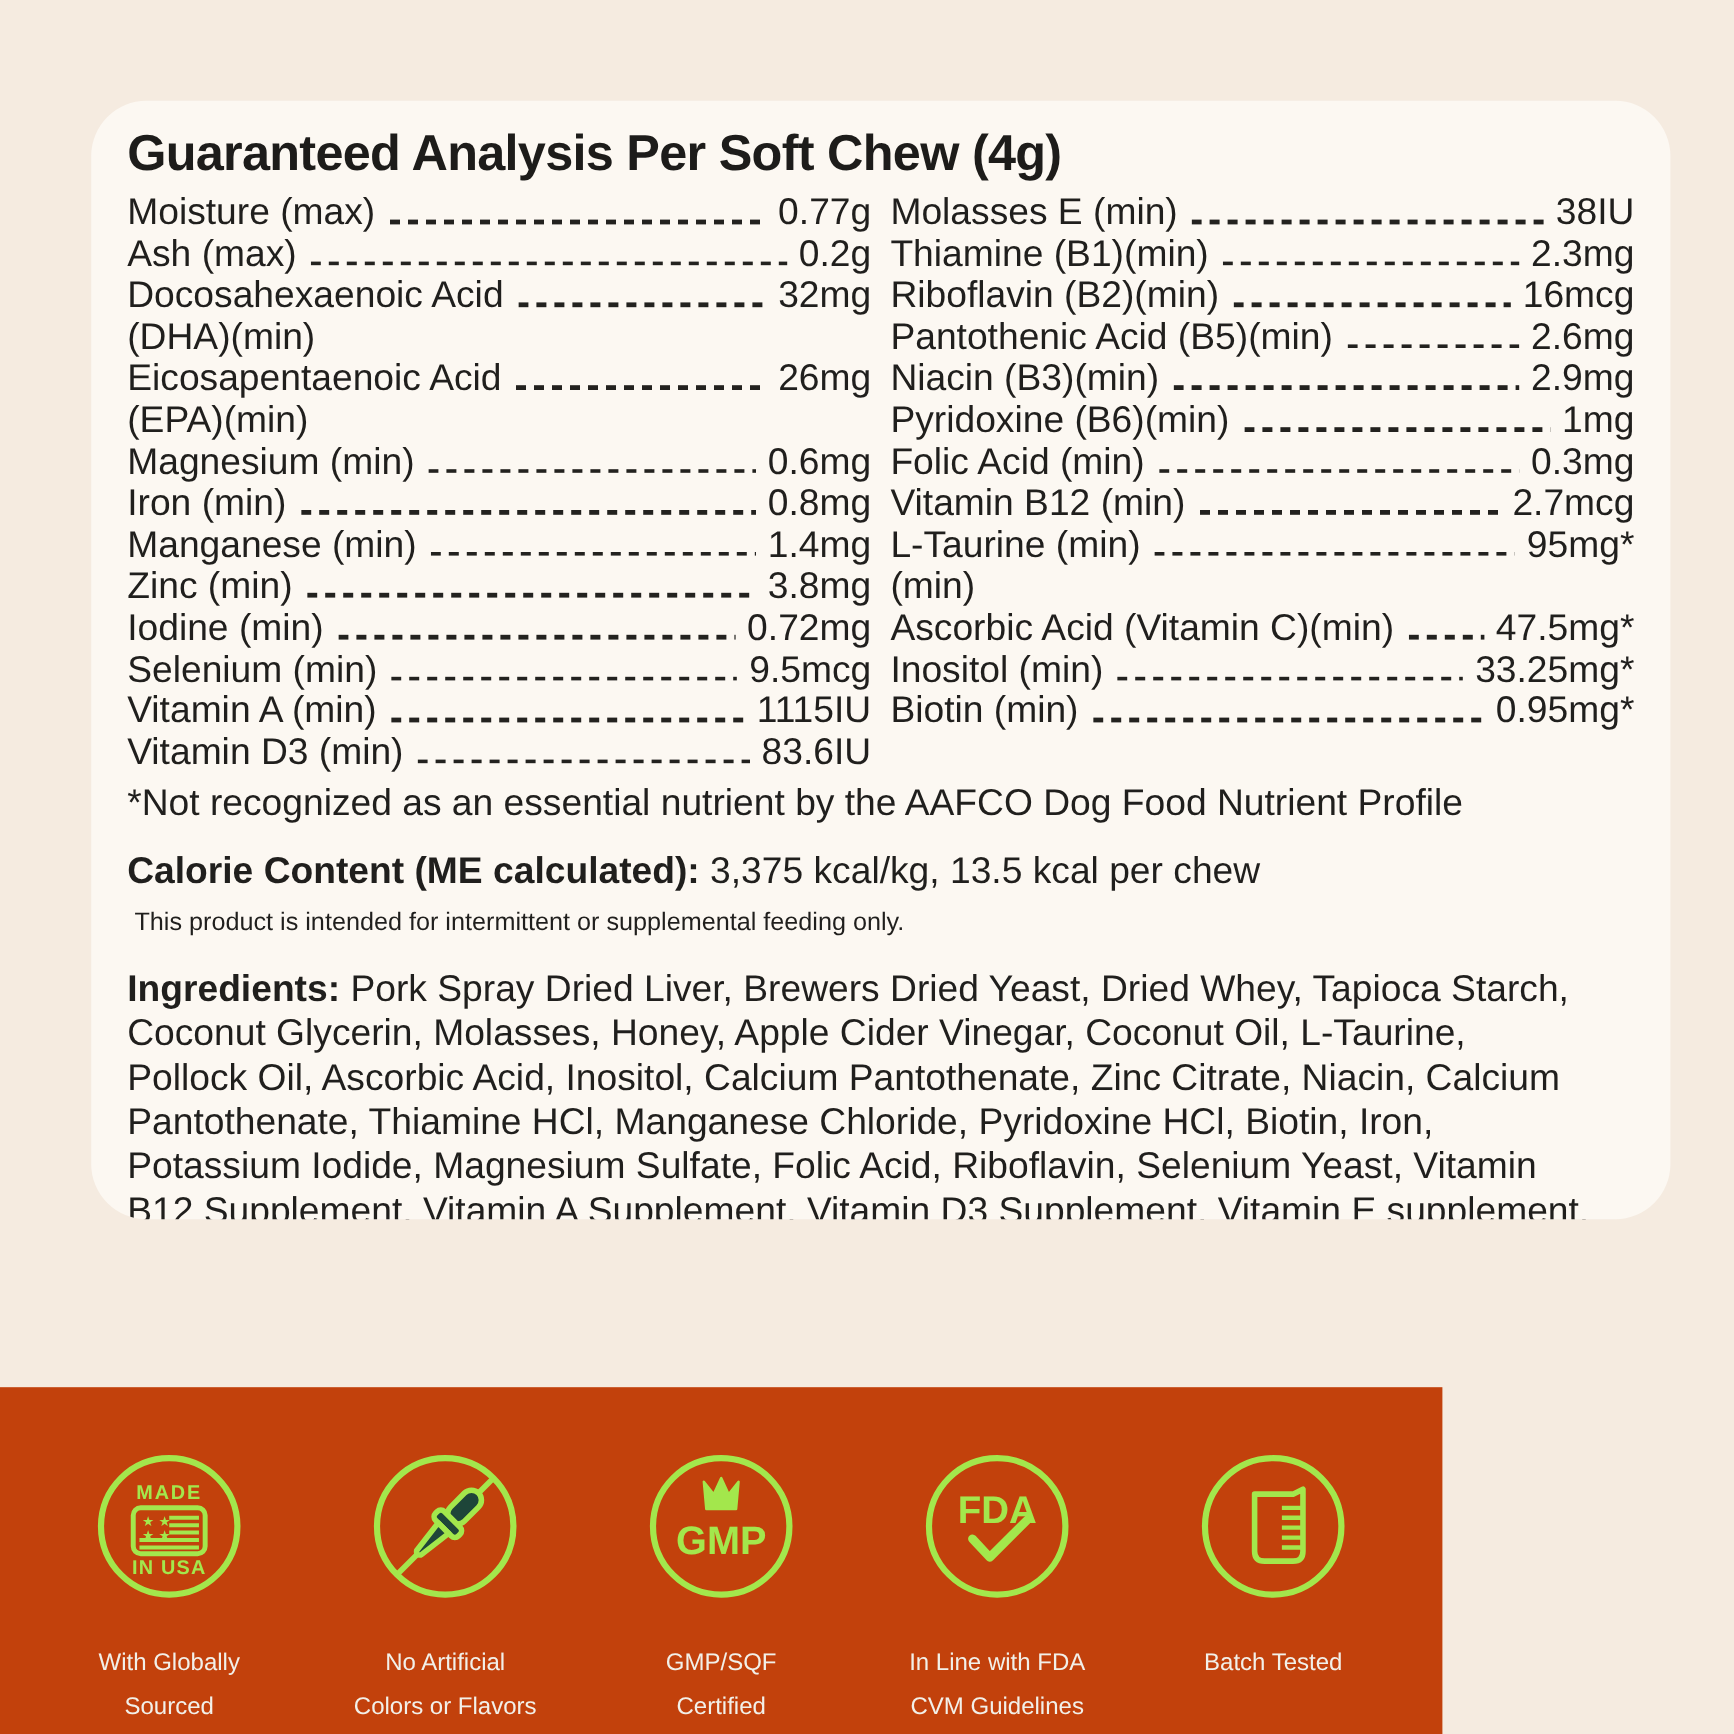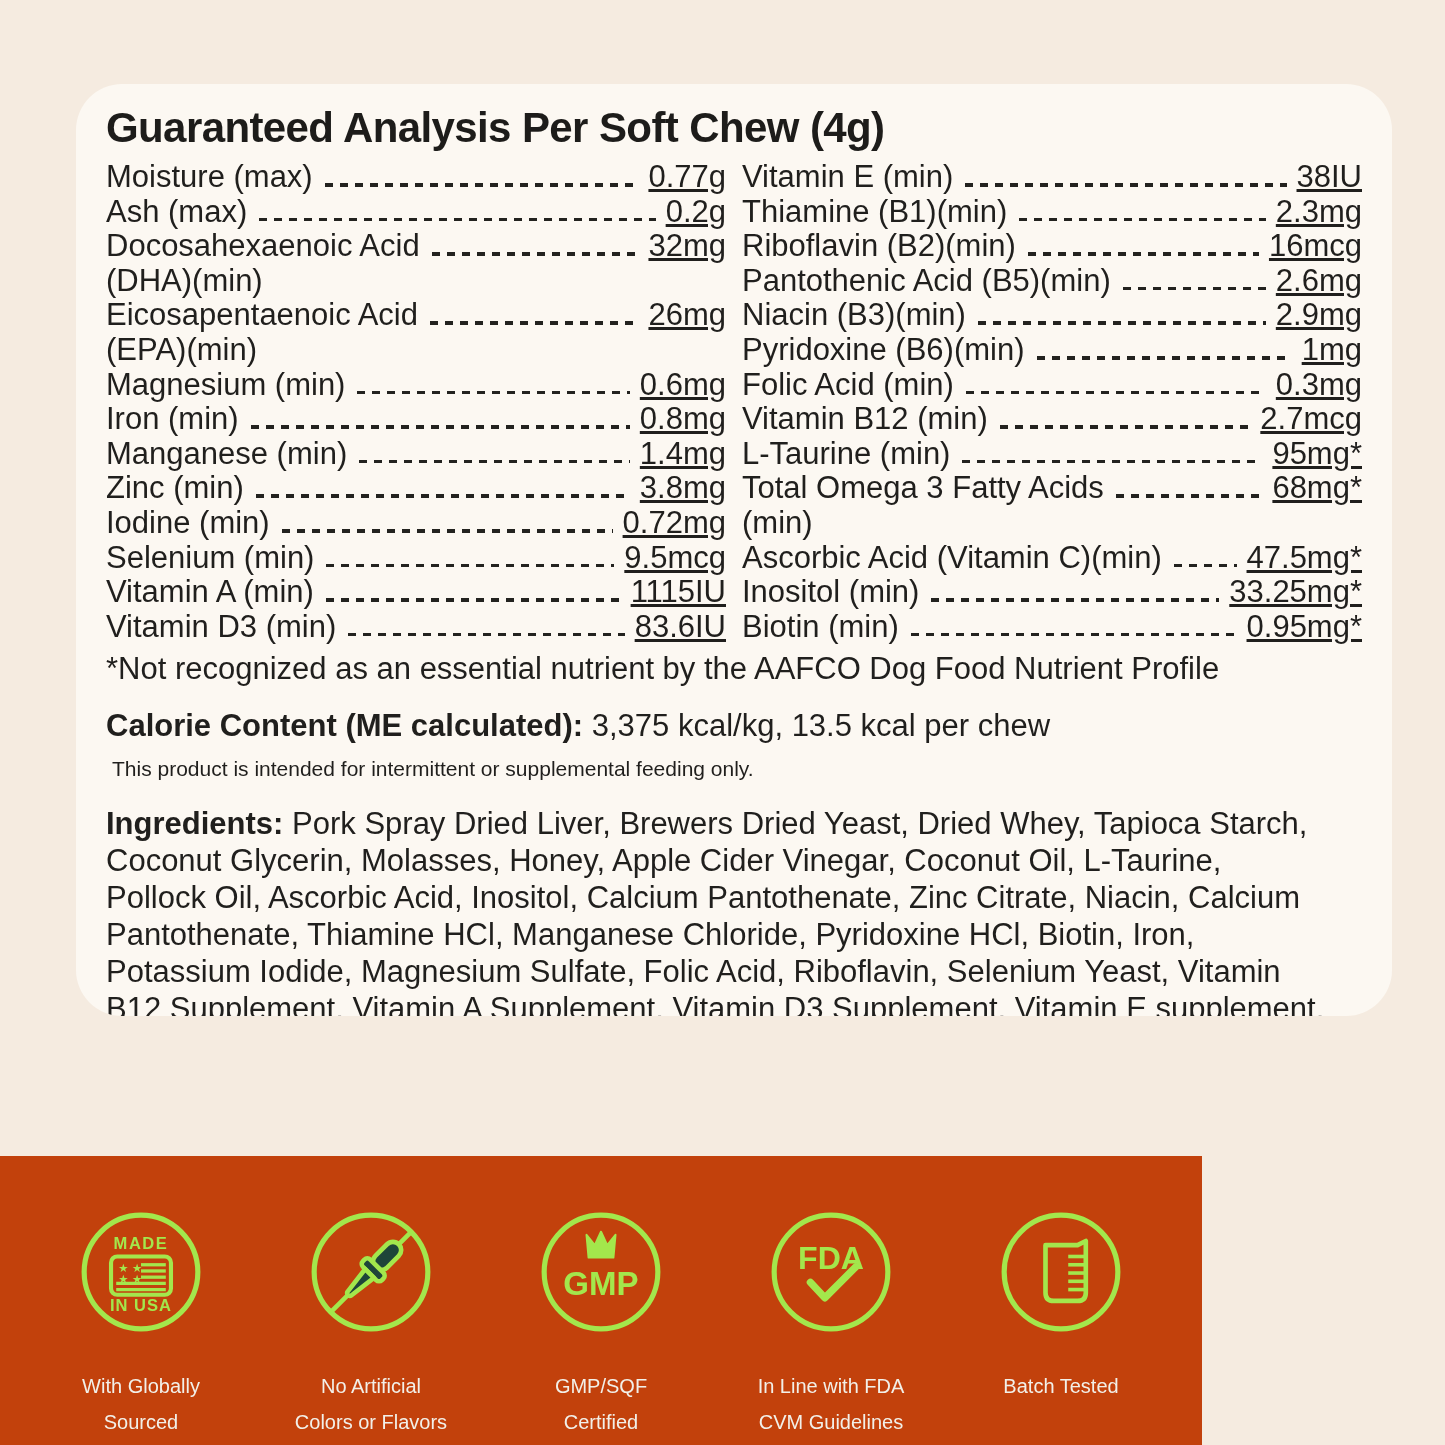--- a/index.html
+++ b/index.html
@@ -21,21 +21,21 @@
   .columns{display:flex;gap:16px;margin-bottom:0;}
   .col{flex:1;min-width:0;}
   .gi-line{display:flex;align-items:flex-end;font-size:31px;line-height:34.6px;}
   .gi-label{white-space:nowrap;}
   .gi-label2{font-size:31px;line-height:34.6px;}
   .gi-leader{
     flex:1;height:3.5px;margin:0 10px 8px 12px;min-width:14px;
     background-image:repeating-linear-gradient(to right,#23221f 0,#23221f 8px,transparent 8px,transparent 15px);
     background-repeat:repeat-x;background-size:15px 3.5px;
   }
-  .gi-value{white-space:nowrap;text-decoration:underline;}
+  .gi-value{white-space:nowrap;}
   .footnote{margin:6px 0 0 0;font-size:31px;line-height:37px;}
   .calorie{margin:20px 0 0 0;font-size:31px;line-height:37px;max-width:1220px;}
   .calorie .bold, .ingredients .bold{font-weight:700;}
   .calorie-note{margin:6px;font-size:21px;line-height:37px;}
   .ingredients{margin:18px 0 0 0;font-size:31px;line-height:37px;max-width:1222px;}
   .band{
     position:absolute;left:0;top:1156px;width:1202px;height:349px;
     background:#c2410c;
   }
   .badges{display:flex;height:100%;padding:54px 26px 0 26px;box-sizing:border-box;}
@@ -161,21 +161,21 @@
       <span class="gi-label">Vitamin D3 (min)</span>
       <span class="gi-leader"></span>
       <span class="gi-value">83.6IU</span>
     </div>
 
   </div>
 </div>
       <div class="col">
   <div class="gi-item">
     <div class="gi-line">
-      <span class="gi-label">Vitamin E (min)</span>
+      <span class="gi-label">Molasses E (min)</span>
       <span class="gi-leader"></span>
       <span class="gi-value">38IU</span>
     </div>
 
   </div>
 
   <div class="gi-item">
     <div class="gi-line">
       <span class="gi-label">Thiamine (B1)(min)</span>
       <span class="gi-leader"></span>
@@ -241,25 +241,20 @@
   <div class="gi-item">
     <div class="gi-line">
       <span class="gi-label">L-Taurine (min)</span>
       <span class="gi-leader"></span>
       <span class="gi-value">95mg*</span>
     </div>
 
   </div>
 
   <div class="gi-item">
-    <div class="gi-line">
-      <span class="gi-label">Total Omega 3 Fatty Acids</span>
-      <span class="gi-leader"></span>
-      <span class="gi-value">68mg*</span>
-    </div>
     <div class="gi-label2">(min)</div>
   </div>
 
   <div class="gi-item">
     <div class="gi-line">
       <span class="gi-label">Ascorbic Acid (Vitamin C)(min)</span>
       <span class="gi-leader"></span>
       <span class="gi-value">47.5mg*</span>
     </div>
 

